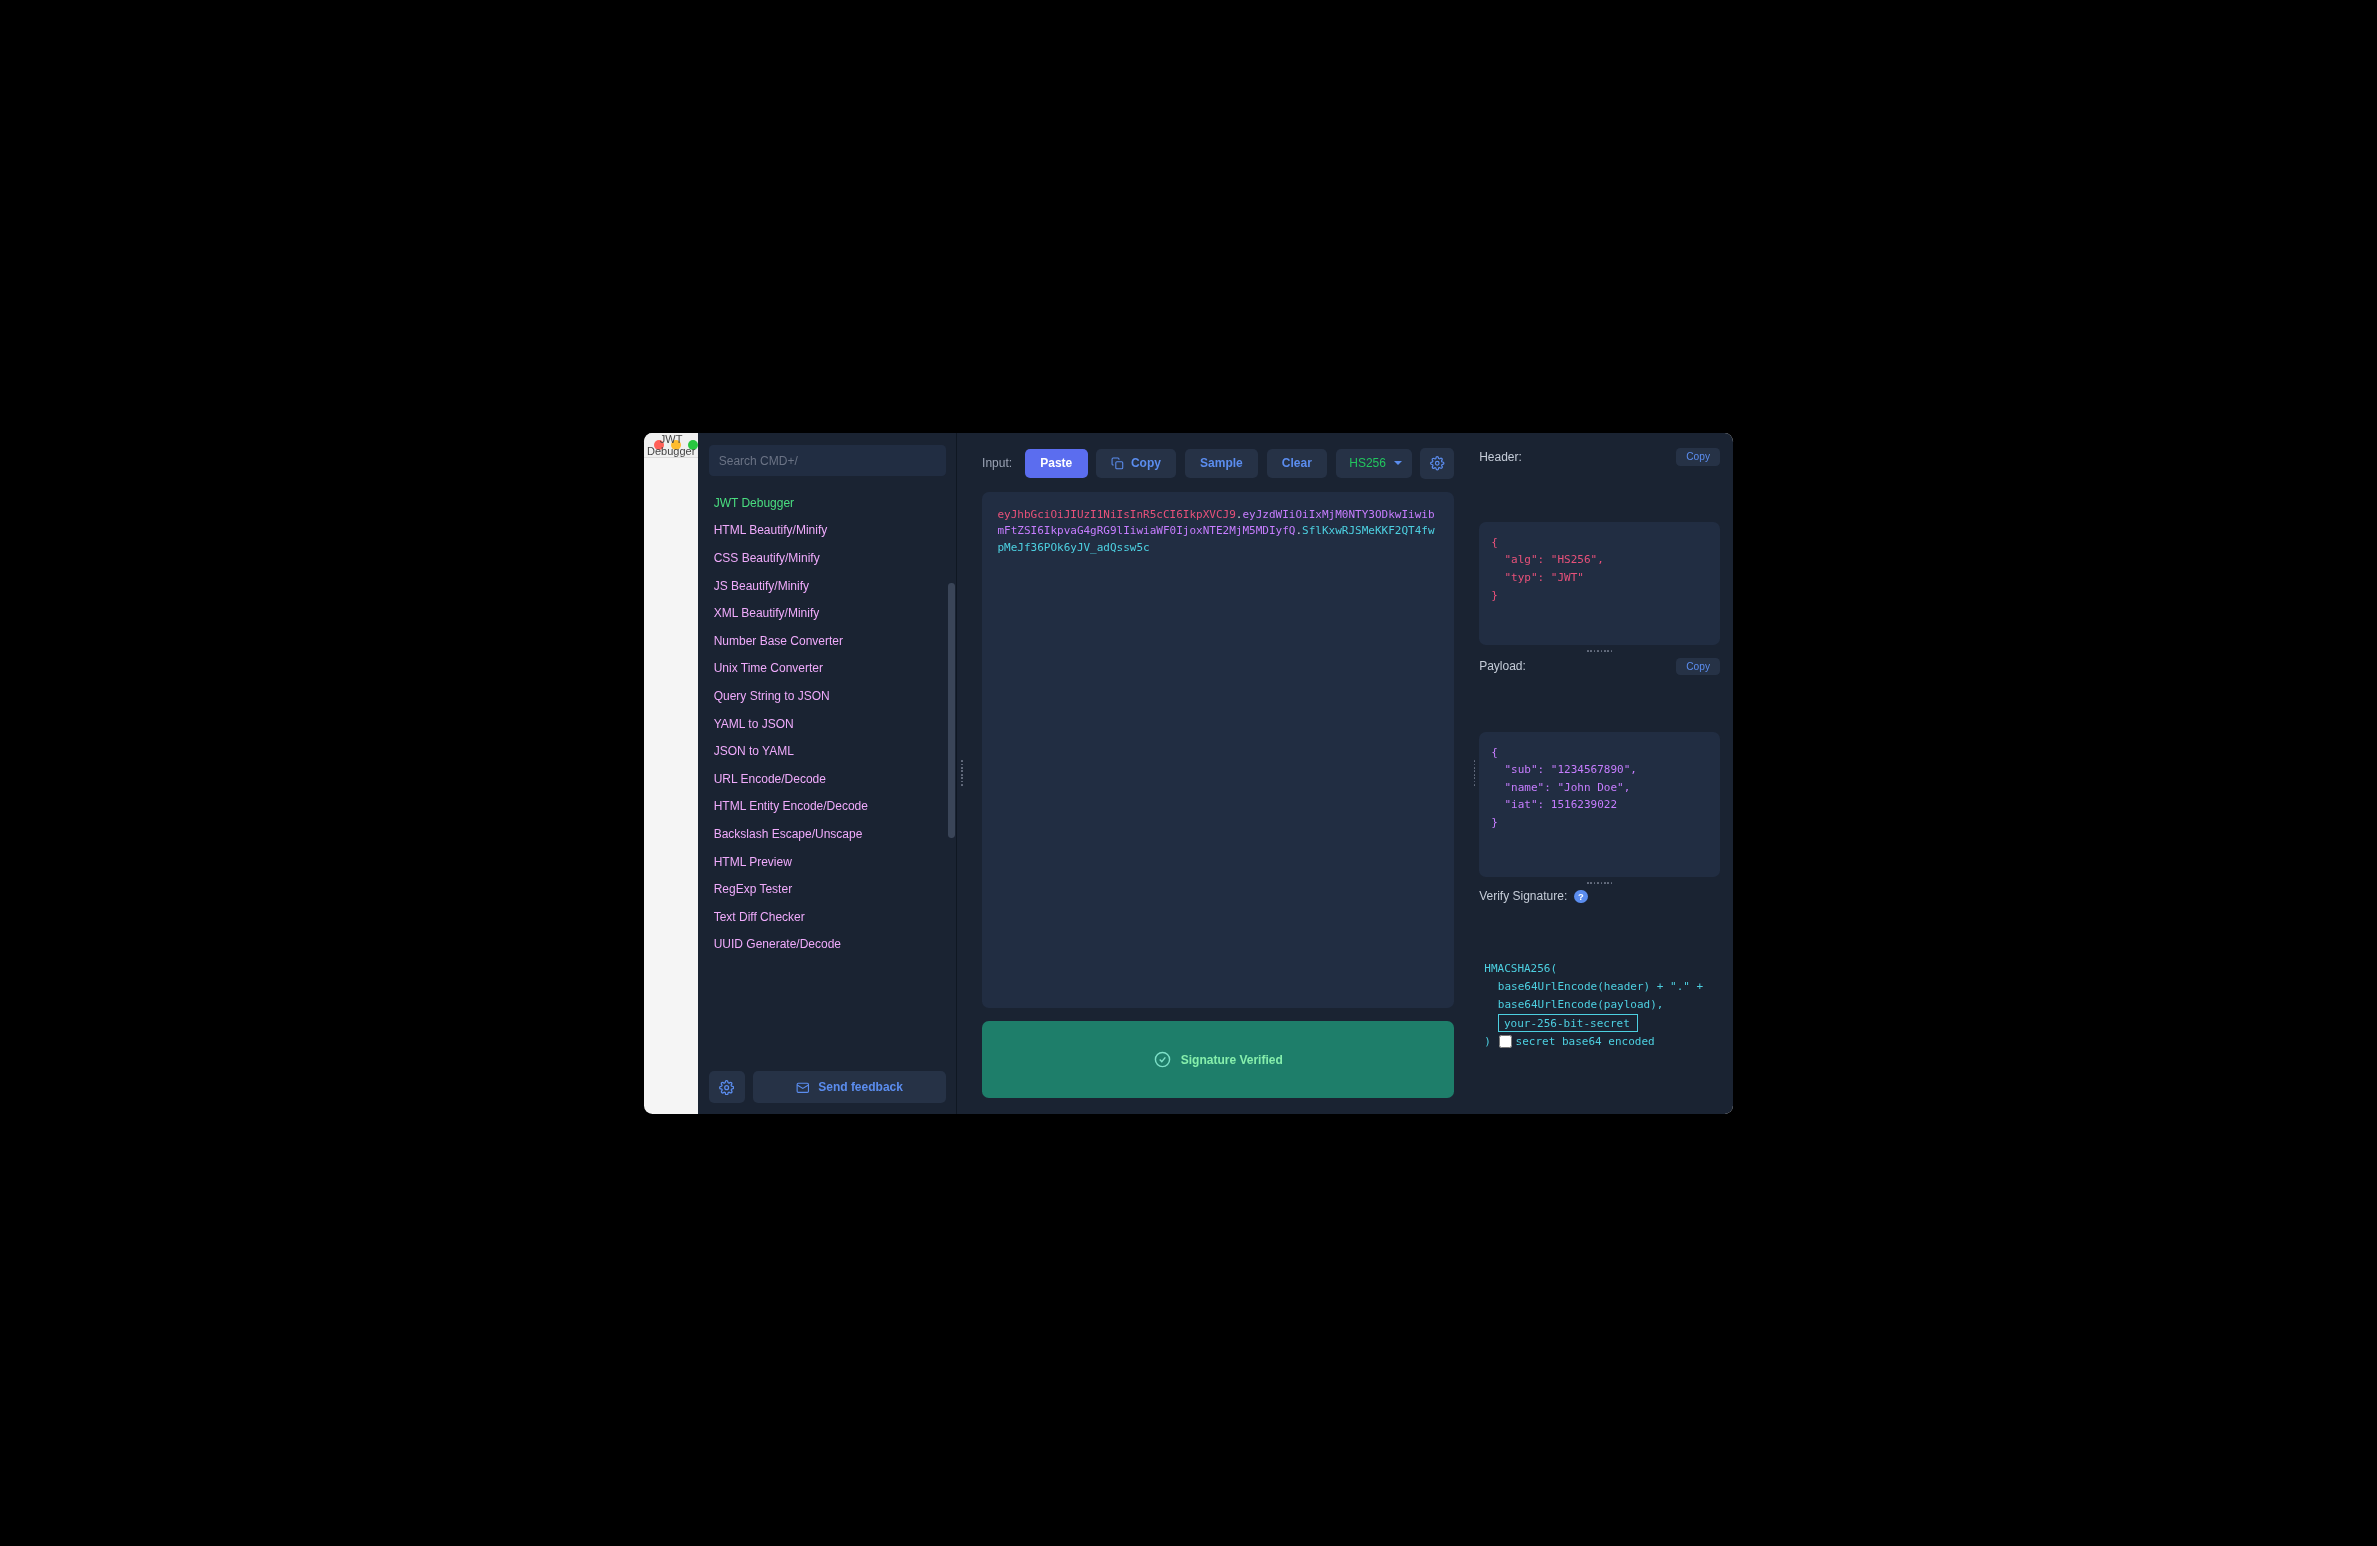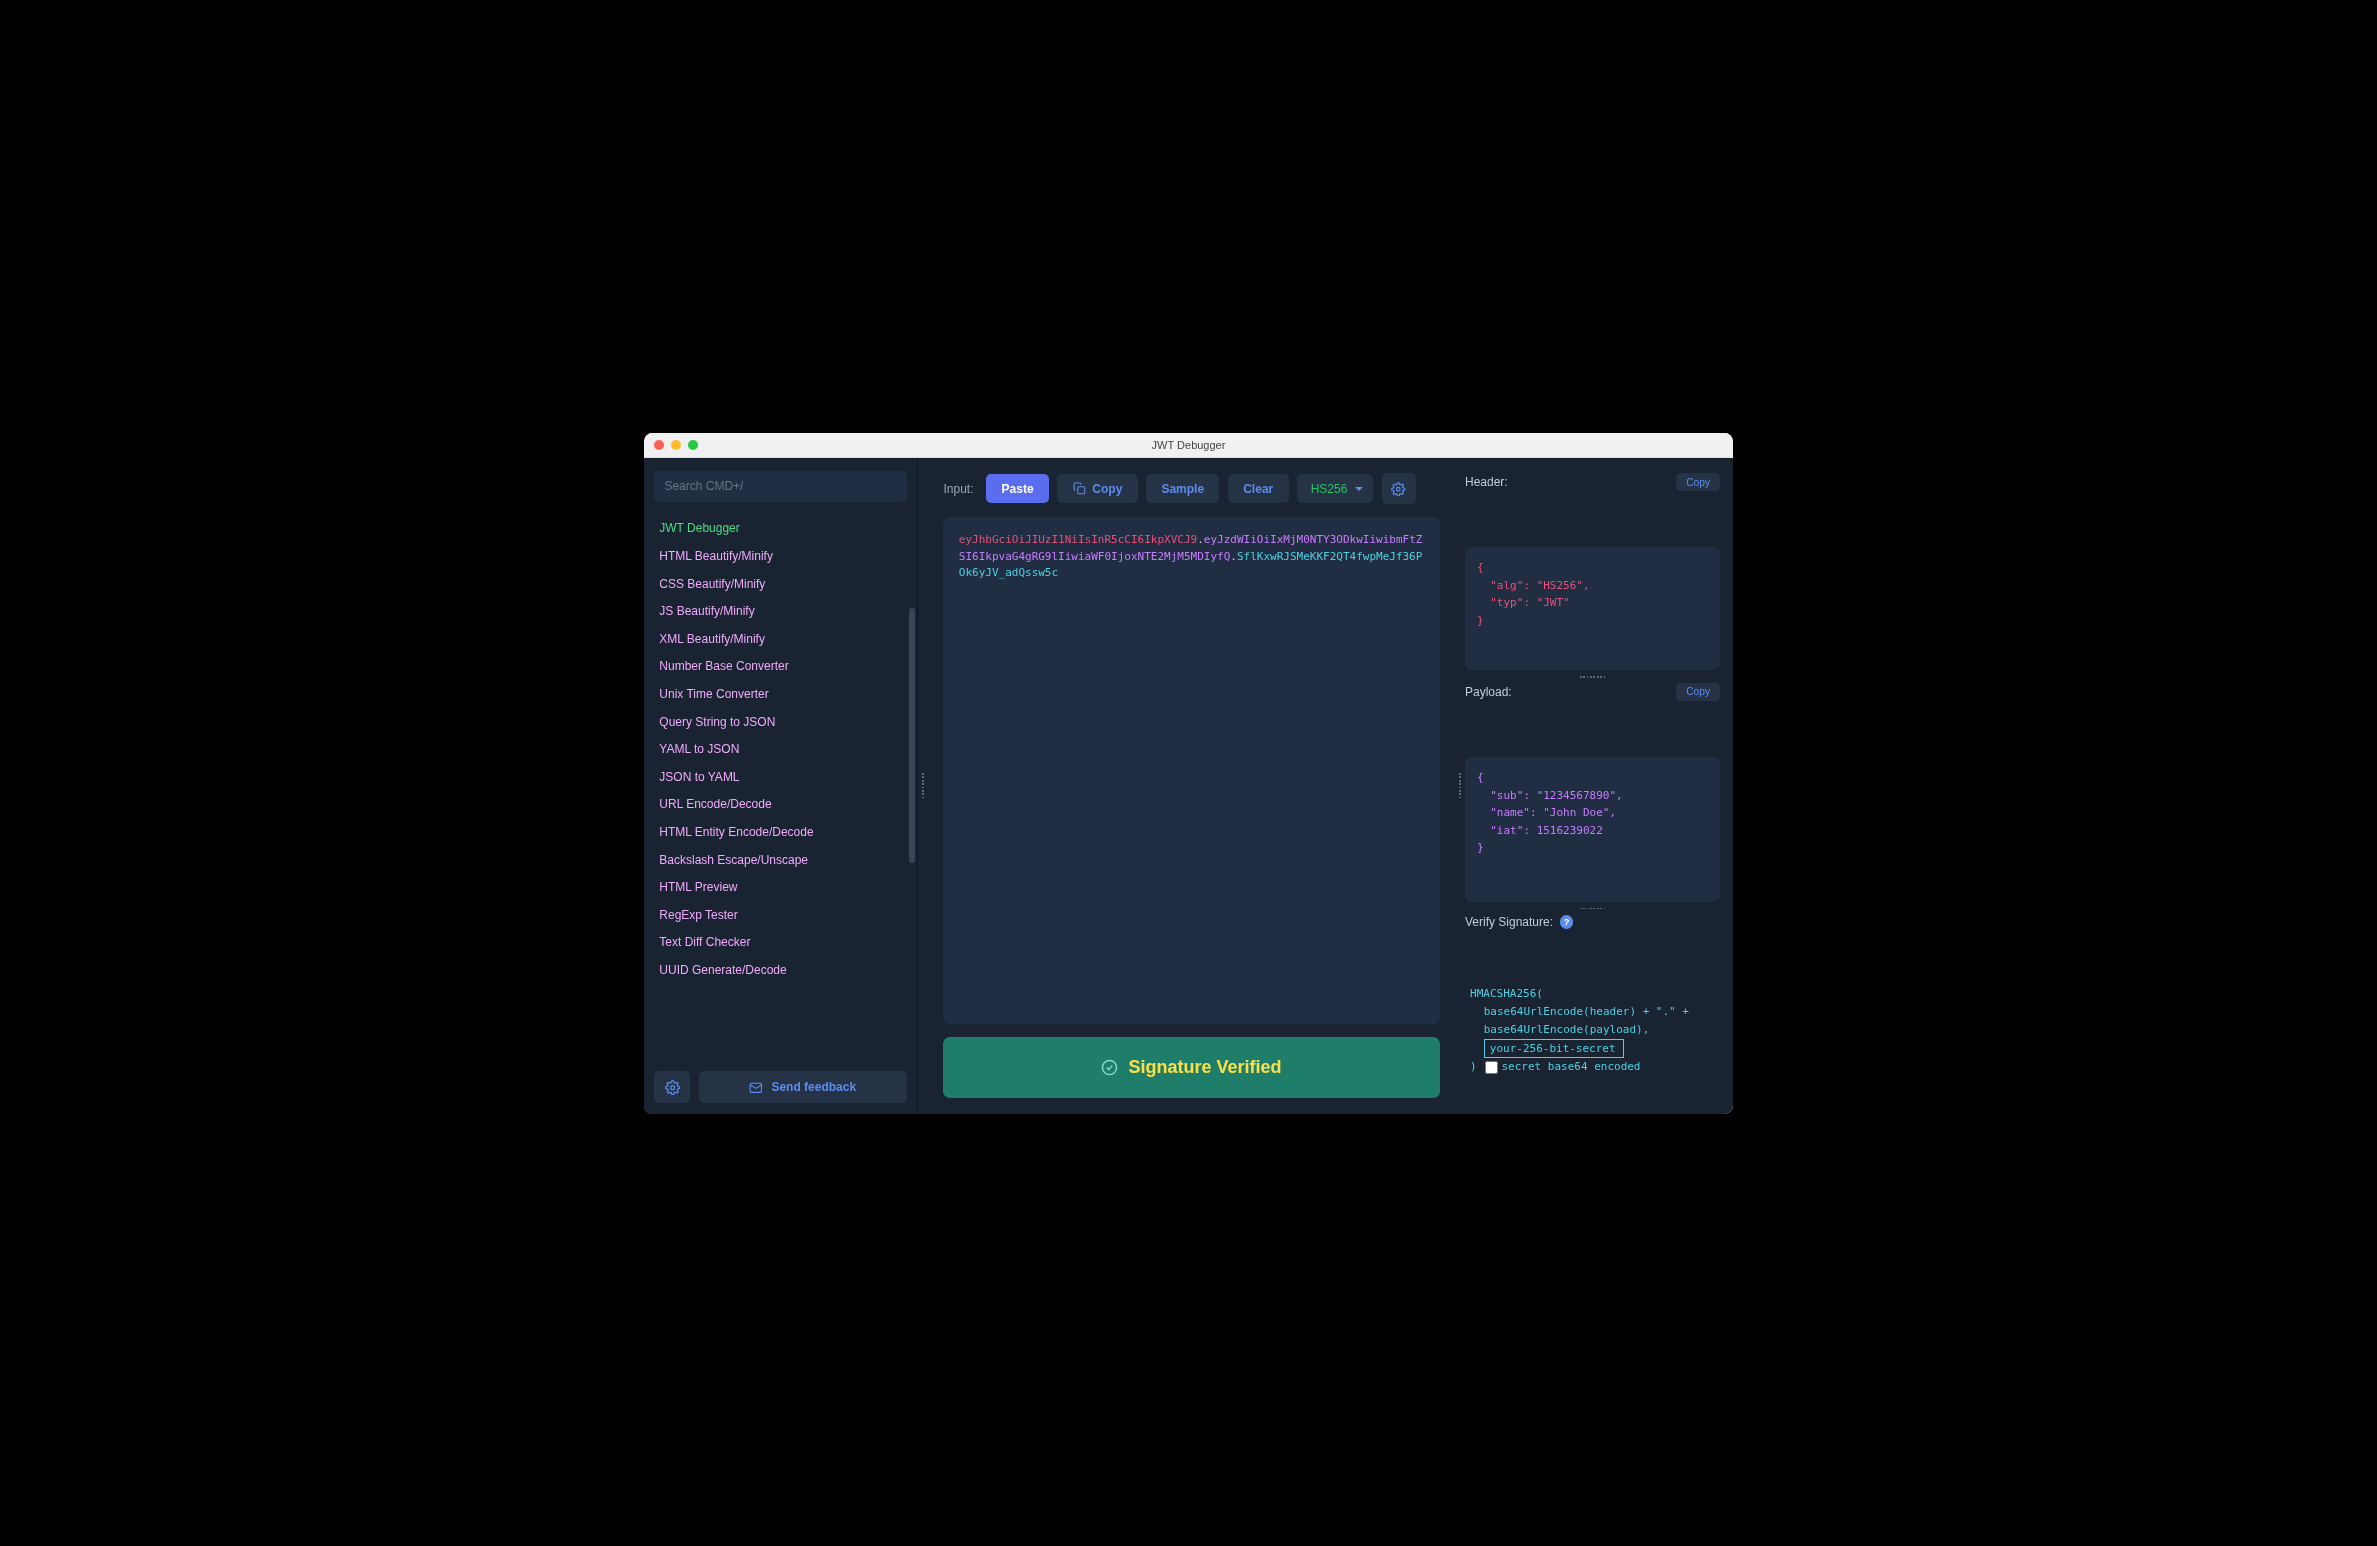--- a/index.html
+++ b/index.html
@@ -1,17 +1,17 @@
 <!DOCTYPE html>
 <html style="font-size:13.6px"><head>
 <meta charset="utf-8">
 <style>
 * { box-sizing: border-box; margin: 0; padding: 0; }
 body { background: #000; font-family: -apple-system, BlinkMacSystemFont, 'Segoe UI', sans-serif; display: flex; align-items: center; justify-content: center; min-height: 100vh; padding: 25.5px; }
-.window { width: 1089px; height: 681px; background: #f5f5f5; border-radius: 8.5px; overflow: hidden; display: flex; flex-direction: column; box-shadow: 0 17px 51px rgba(0,0,0,0.5); }
+.window { width: 1089px; height: 681px; background: #f5f5f5; border-radius: 8.5px; overflow: hidden; display: flex; flex-direction: row; box-shadow: 0 17px 51px rgba(0,0,0,0.5); }
 .titlebar { height: 25.5px; background: #f0f0f0; display: flex; align-items: center; position: relative; border-bottom: 0.9px solid #ddd; }
 .traffic { display: flex; gap: 6.8px; padding-left: 10.2px; }
 .tlight { width: 10.2px; height: 10.2px; border-radius: 50%; }
 .tlight.red { background: #ff5f57; }
 .tlight.yellow { background: #febc2e; }
 .tlight.green { background: #28c840; }
 .wtitle { position: absolute; left: 0; right: 0; text-align: center; font-size: 11px; color: #444; font-weight: 500; pointer-events: none; }
 .content { flex: 1; display: flex; background: #1a2332; overflow: hidden; }
 
 .sidebar { width: 274px; background: #1a2332; display: flex; flex-direction: column; border-right: 0.9px solid #0f1722; }
@@ -36,21 +36,21 @@
 .select-wrap::after { content: ''; position: absolute; right: 10.2px; top: 50%; transform: translateY(-50%); width: 0; height: 0; border-left: 4.3px solid transparent; border-right: 4.3px solid transparent; border-top: 4.3px solid #5b8def; pointer-events: none; }
 .tgear { width: 34px; height: 31px; background: #263246; border-radius: 5.1px; display: flex; align-items: center; justify-content: center; cursor: pointer; }
 
 .jwt-box { flex: 1; background: #212d42; border-radius: 6.8px; padding: 15.3px; font-family: 'Menlo', 'Consolas', monospace; font-size: 11px; line-height: 1.5; overflow: auto; }
 .jwt-box span { word-break: break-all; }
 .jhdr { color: #e8517a; }
 .jdot { color: #c5ccd8; }
 .jpay { color: #c77dff; }
 .jsig { color: #4dd0e1; }
 
-.verified { background: #1e7e6a; border-radius: 6.8px; padding: 20px; display: flex; align-items: center; justify-content: center; gap: 10.2px; color: #fde047; font-size: 18px; font-weight: 600; }
+.verified { background: #1e7e6a; border-radius: 6.8px; padding: 30px; display: flex; align-items: center; justify-content: center; gap: 10.2px; color: #86efac; font-size: 12px; font-weight: 600; }
 
 .vdivider { width: 10.2px; display: flex; flex-direction: column; align-items: center; justify-content: center; cursor: col-resize; }
 .vgrip { display: flex; flex-direction: column; gap: 1.7px; }
 .vgrip span { width: 1.7px; height: 1.7px; background: #6b7385; border-radius: 50%; display: block; }
 
 .right { width: 268px; display: flex; flex-direction: column; padding: 15.3px 12.8px 15.3px 0; }
 .panel { display: flex; flex-direction: column; gap: 46px; }
 .panel.fixed { flex: 0 0 auto; }
 .phead { display: flex; align-items: center; justify-content: space-between; margin-bottom: 10.2px; }
 .plabel { color: #c5ccd8; font-size: 12px; }

